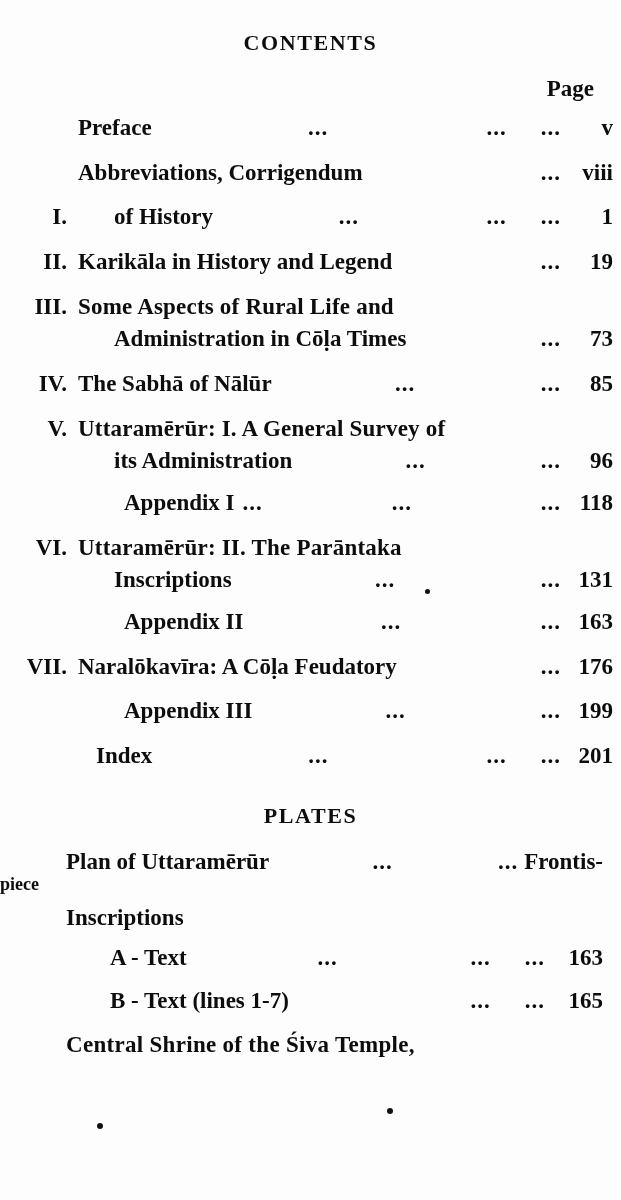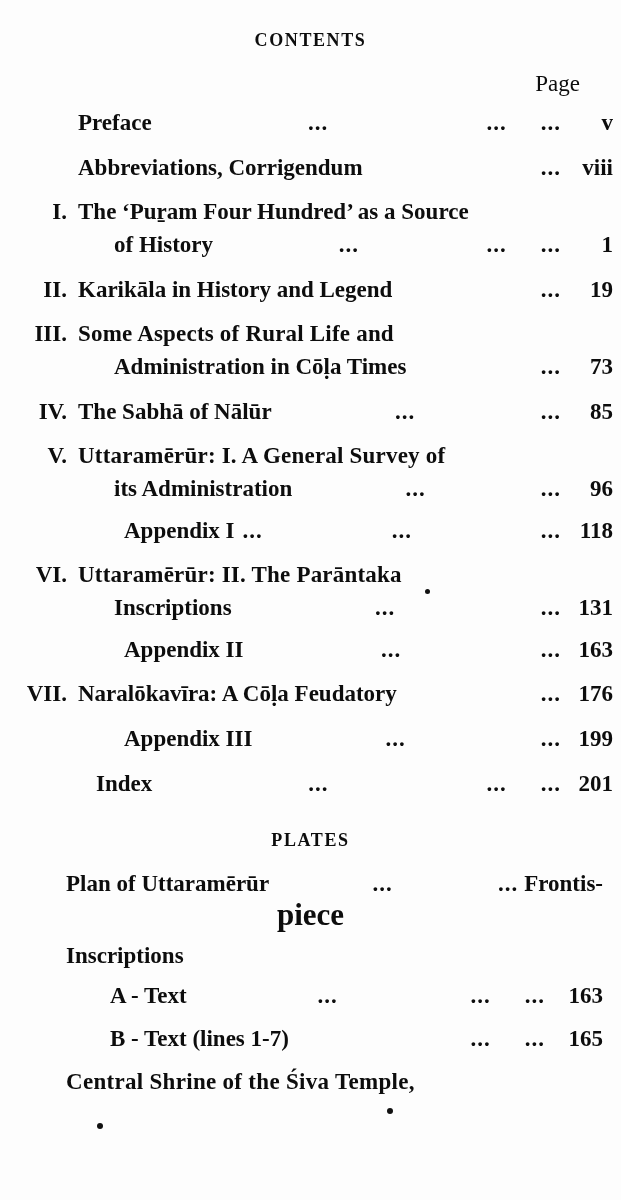--- a/index.html
+++ b/index.html
@@ -20,40 +20,40 @@
   .page {
     position: relative;
     width: 621px;
     height: 1200px;
     background: #fdfdfd;
   }
 
   
   .section-title {
     text-align: center;
-    font-size: 18px;
+    font-size: 22px;
     font-weight: 700;
     letter-spacing: 1.6px;
     font-family: "Liberation Serif", "DejaVu Serif", serif;
   }
   #contents-title { padding-top: 30px; }
   #plates-title  { margin-top: 30px; }
 
   
   .page-header-row {
     position: relative;
     height: 34px;
     margin-top: 20px;
   }
   .page-header-label {
     position: absolute;
-    right: 41px;
+    right: 27px;
     top: 0;
     font-size: 23px;
-    font-weight: 400;
+    font-weight: 700;
   }
 
   
   .toc {
     margin-top: 2px;
   }
   .entry {
     display: flex;
     align-items: flex-start;
     margin-bottom: 12px;
@@ -127,22 +127,22 @@
     padding-right: 18px;
   }
   .plate-row .plabel { font-weight: 700; white-space: nowrap; }
   .plate-row .ppg {
     font-weight: 700;
     white-space: nowrap;
     padding-left: 4px;
   }
   .plate-sub { padding-left: 110px; }
   .plate-cont {
-    text-align: center;
-    font-size: 31px;
+    text-align: left;
+    font-size: 18px;
     font-weight: 700;
     margin-top: -6px;
     margin-bottom: 10px;
   }
   .plate-plain {
     font-size: 23px;
     font-weight: 700;
     padding-left: 66px;
     margin-bottom: 10px;
   }
@@ -209,23 +209,20 @@
           <span class="gap-c"></span>
           <span class="dots">...</span>
           <span class="pg">viii</span>
         </div>
       </div>
     </div>
 
     <div class="entry">
       <div class="num">I.</div>
       <div class="body-col">
-        <div class="line cont-only">
-          <span class="label">The ‘Puṟam Four Hundred’ as a Source</span>
-        </div>
         <div class="line second">
           <span class="label">of History</span>
           <span class="gap-a"></span>
           <span class="dots">...</span>
           <span class="gap-b"></span>
           <span class="dots">...</span>
           <span class="gap-c"></span>
           <span class="dots">...</span>
           <span class="pg">1</span>
         </div>

